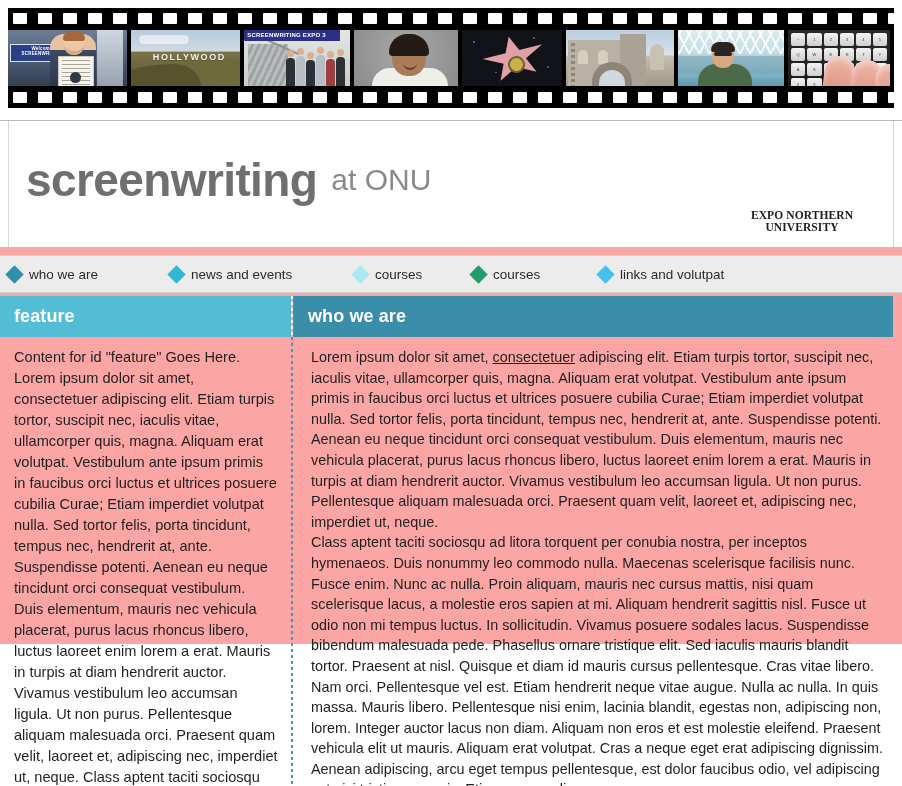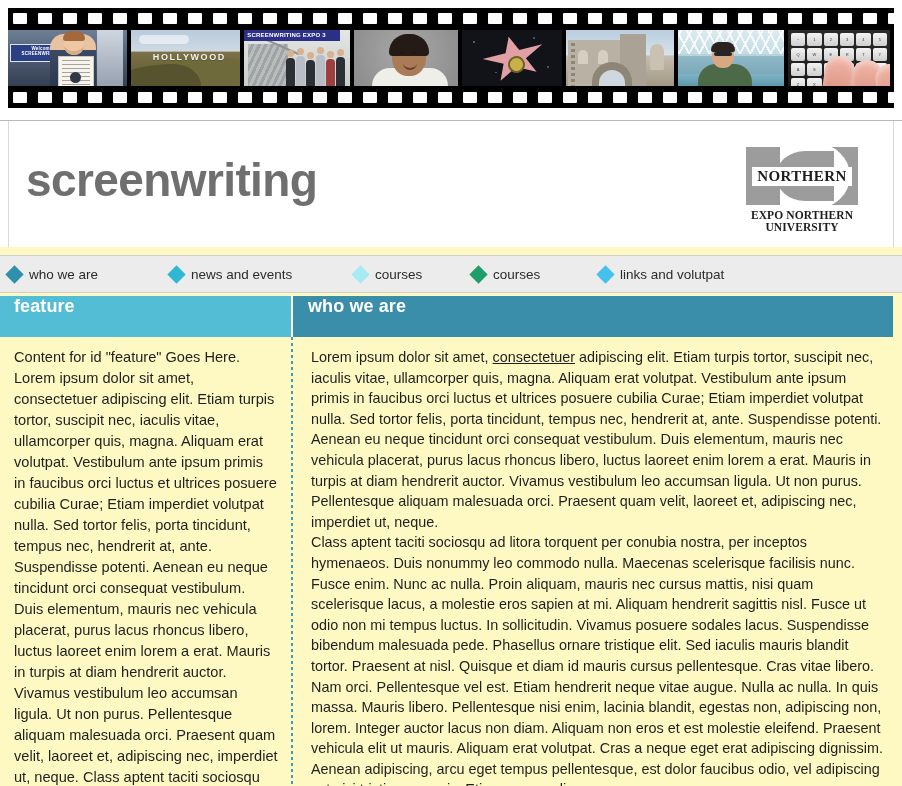--- a/index.html
+++ b/index.html
@@ -9,23 +9,23 @@
   }
   body {
     width: 902px;
     height: 786px;
     overflow: hidden;
     font-family: "Liberation Sans", sans-serif;
     color: #1a1a1a;
   }
   .page {
     width: 902px;
-    height: 786px;
+    height: 644px;
     position: relative;
-    background: #fef9c3;
+    background: #fca5a5;
     box-sizing: border-box;
   }
 
   
   .filmstrip-wrap {
     position: absolute;
     left: 0; top: 0;
     width: 902px;
     height: 120px;
     background: #ffffff;
@@ -409,21 +409,21 @@
 
   
   .bands {
     position: absolute;
     left: 0; top: 296px;
     width: 893px; height: 41px;
   }
   .band {
     position: absolute;
     top: 0; height: 41px;
-    display: flex; align-items: flex-start;
+    display: flex; align-items: center;
   }
   .band-l { left: 0; width: 291px; }
   .band-r { left: 293px; width: 600px; }
   .band h2 {
     margin: 0;
     padding-left: 14px;
     font-size: 18px;
     font-weight: 700;
     color: #ffffff;
     font-family: "Liberation Sans", sans-serif;
@@ -687,28 +687,23 @@
           </div>
         </div>
 
       </div>
     </div>
   </div>
 
   <div class="masthead">
     <div class="wordmark">
       <span class="big">screenwriting</span>
+      <span class="small">at ONU</span>
     </div>
     <div class="onu-logo">
-      <div class="onu-mark">
-        <div class="onu-sq"></div>
-        <div class="onu-swoosh"></div>
-        <div class="onu-swoosh2"></div>
-        <div class="onu-word">NORTHERN</div>
-      </div>
       <div class="onu-sub">EXPO NORTHERN UNIVERSITY</div>
     </div>
   </div>
 
   <div class="nav">
     <div class="nav-item" style="width:148px">
       <span class="nav-dia" style="background:#2f8fad"></span>
       <span class="nav-label">who we are</span>
     </div>
     <div class="nav-item" style="width:170px">

